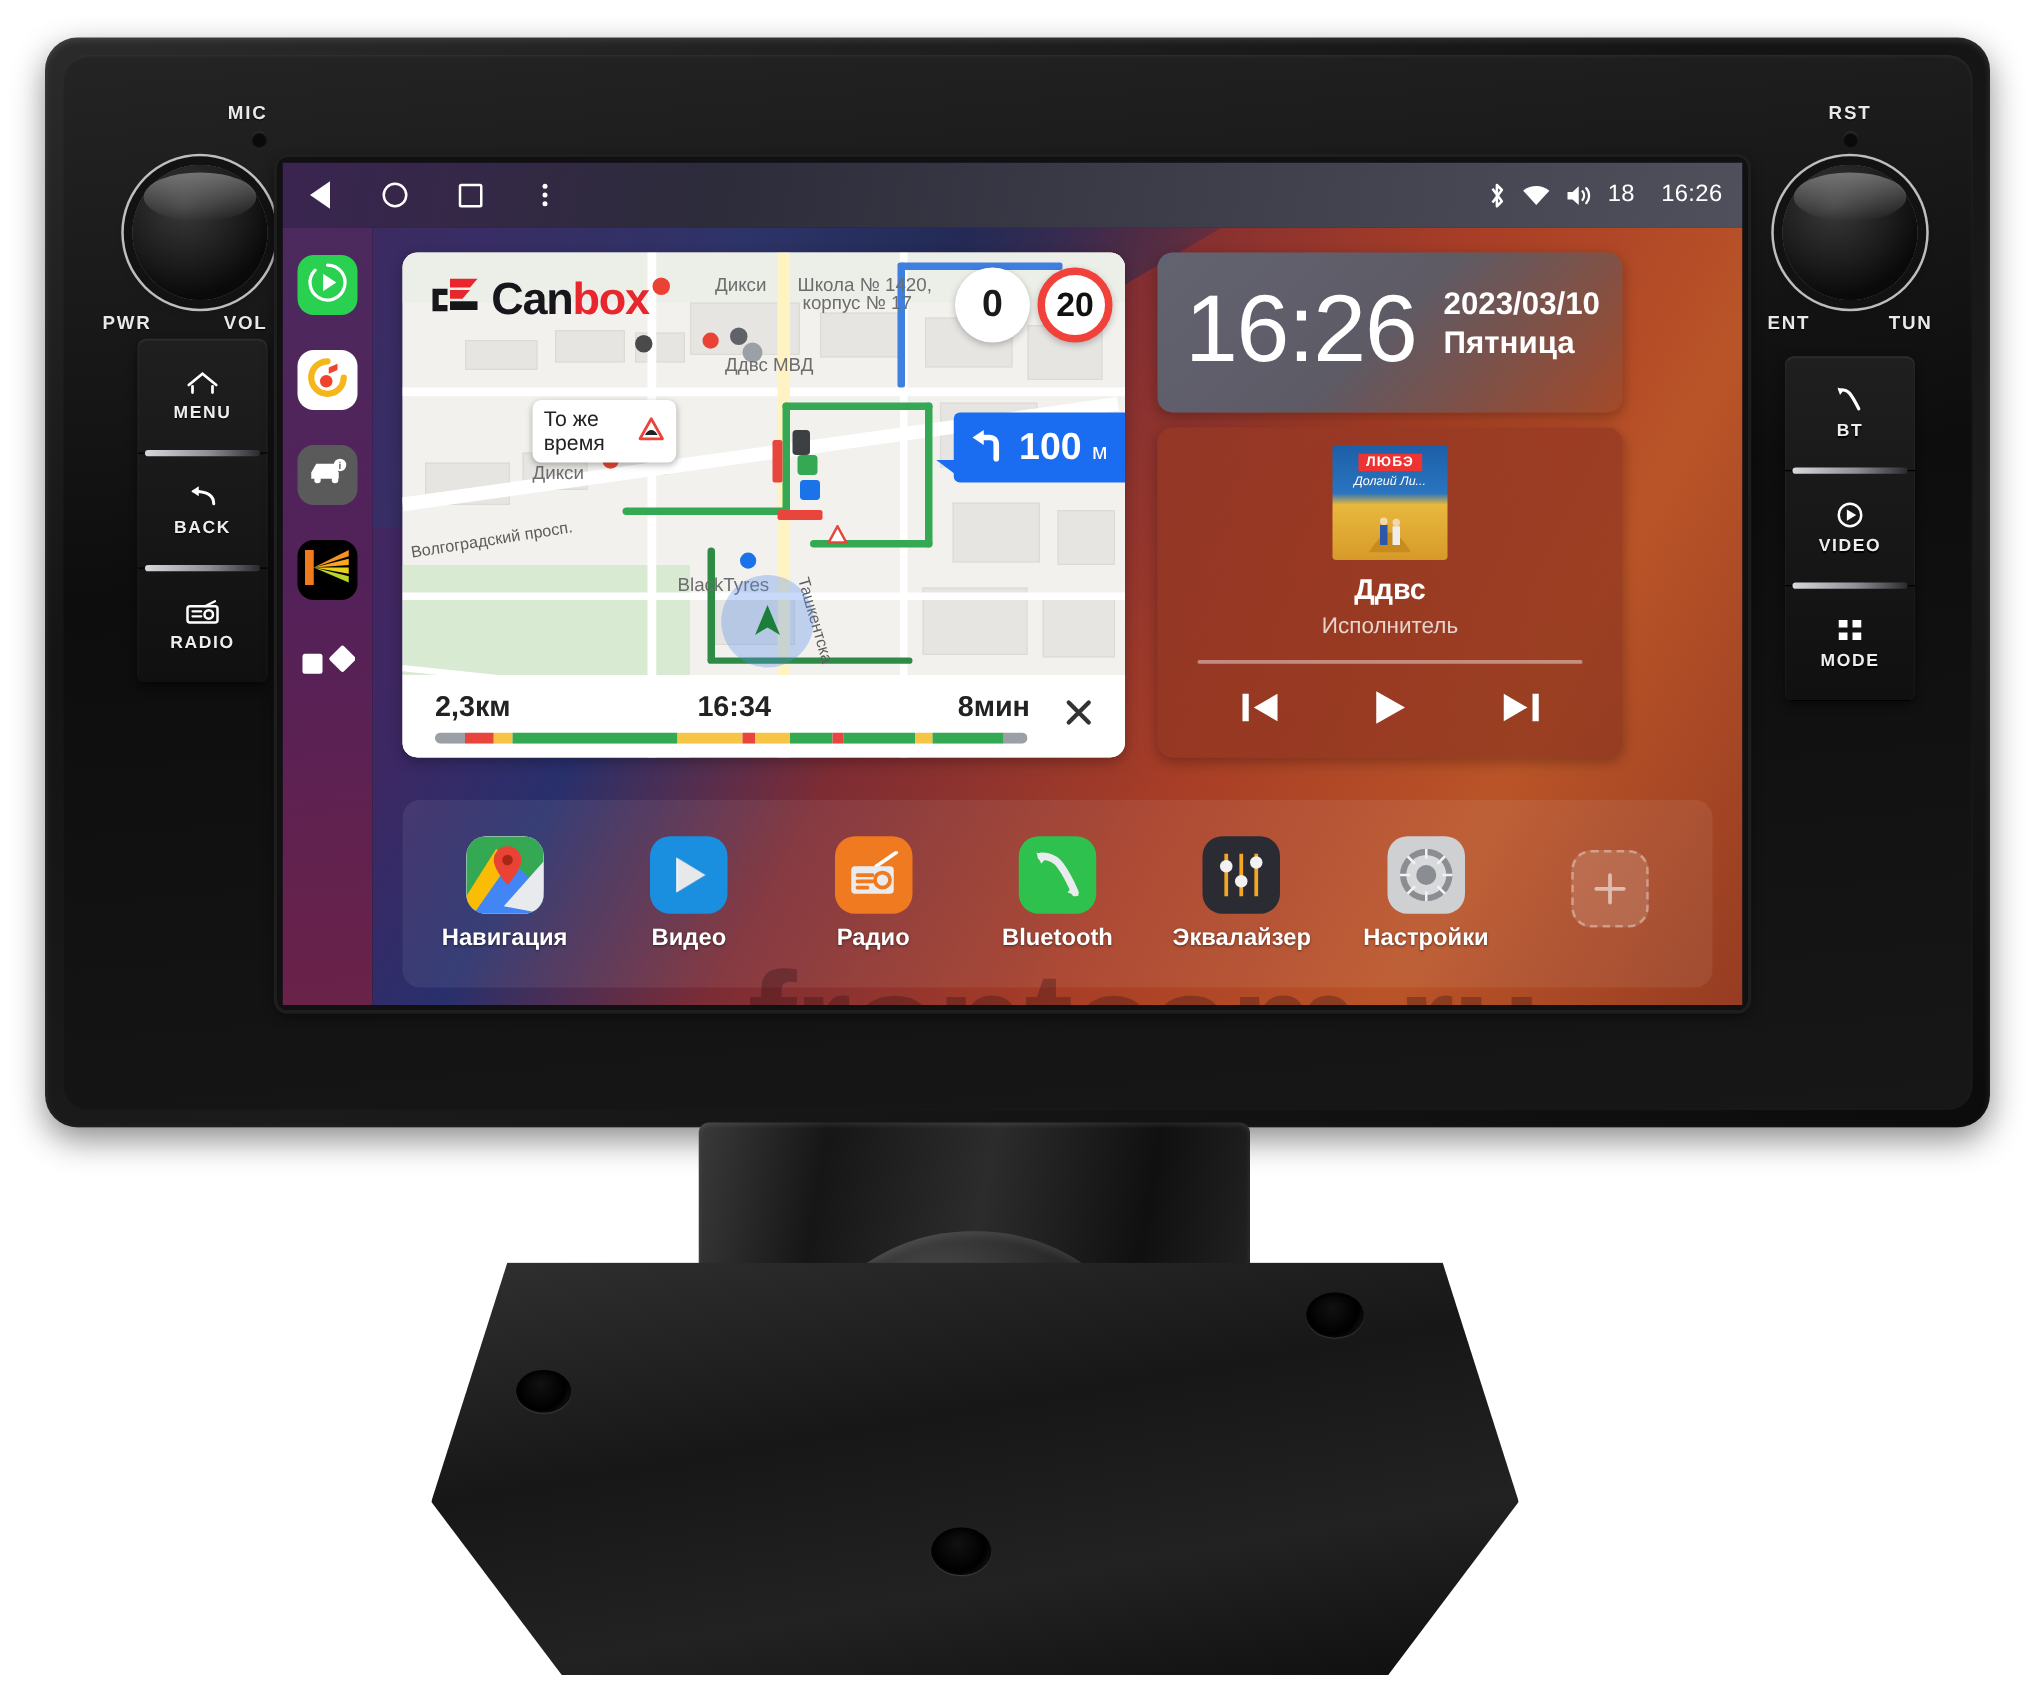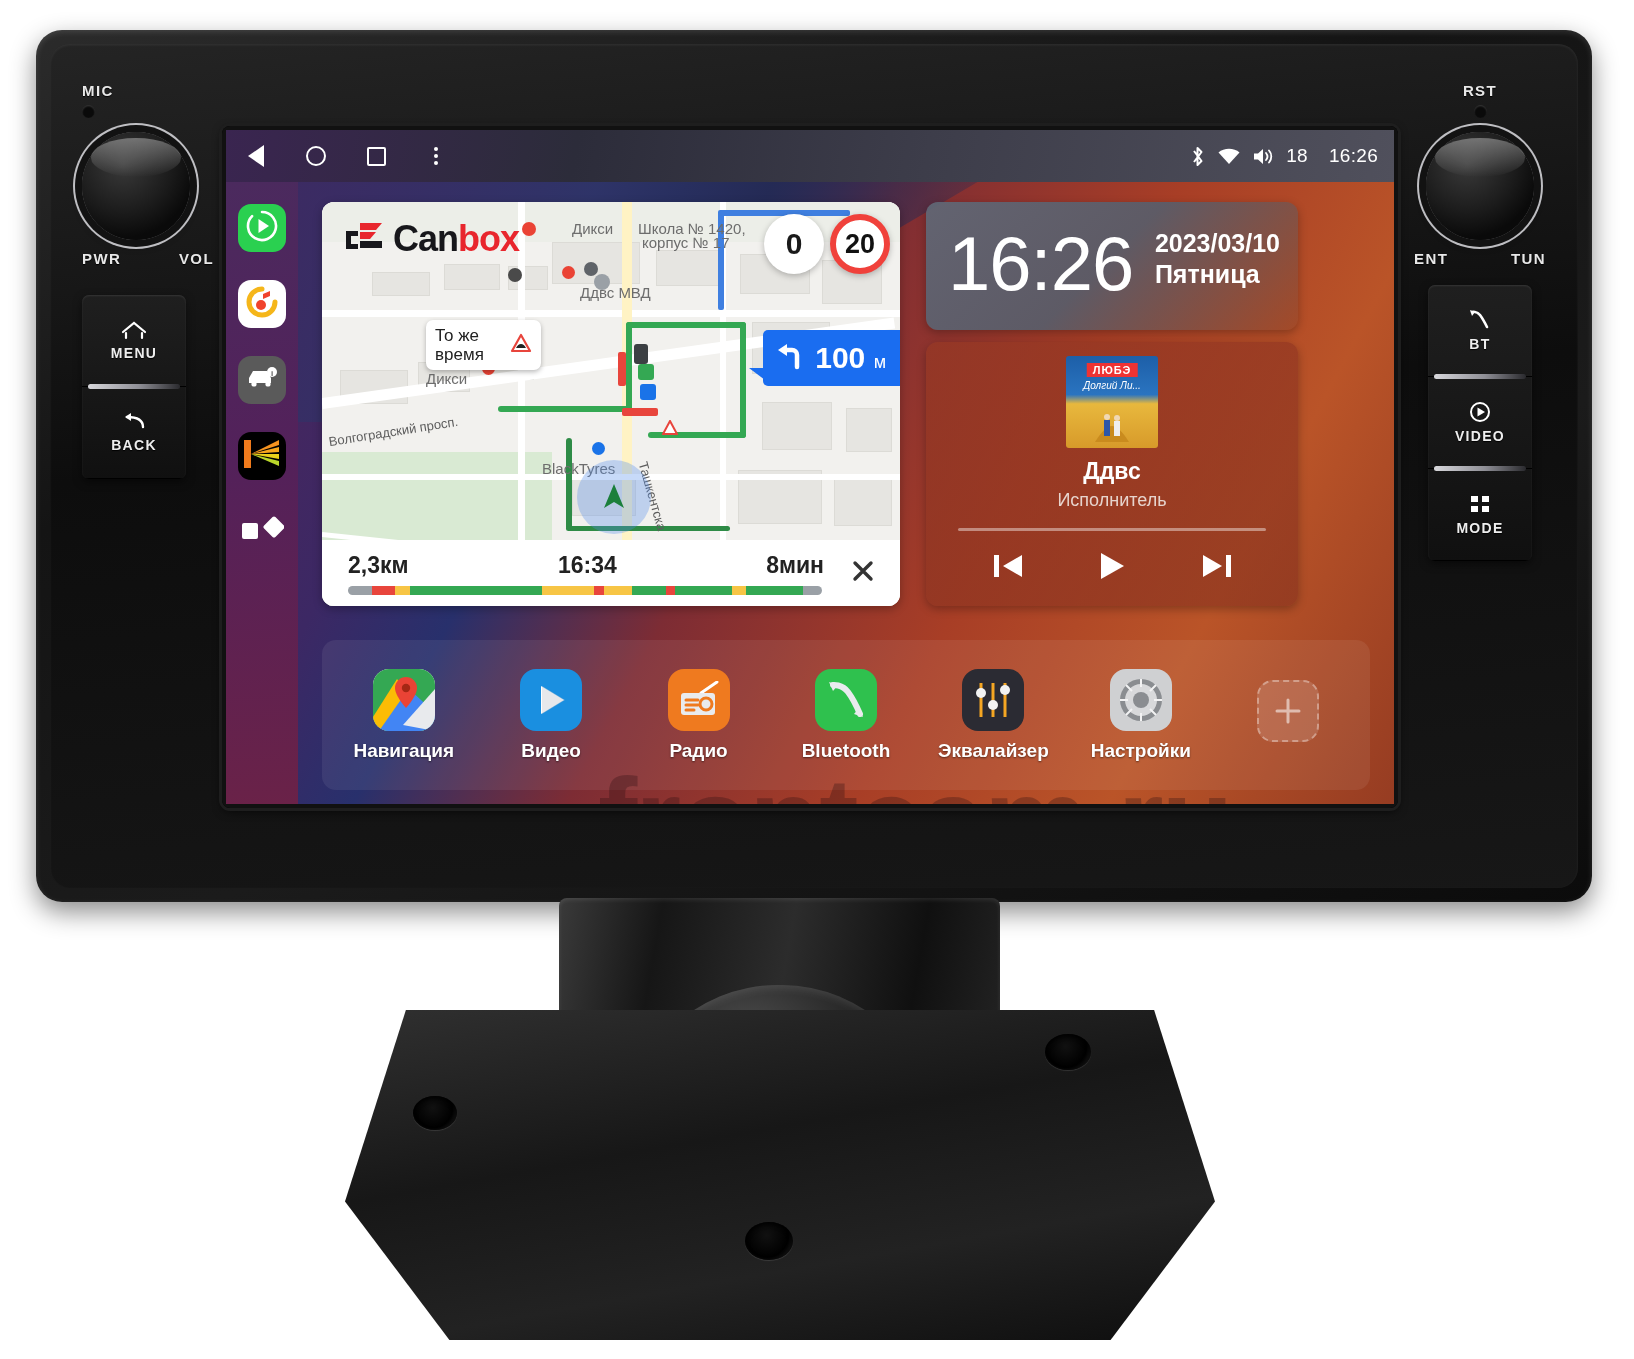--- a/index.html
+++ b/index.html
@@ -217,46 +217,56 @@
   .boltslot{position:absolute;border-radius:50%;
     background:radial-gradient(circle at 45% 35%, #111 0%, #000 60%, #2b2b2b 100%);
     box-shadow:inset 0 2px 4px rgba(0,0,0,.9), 0 1px 1px rgba(255,255,255,.12);}
 </style>
 </head>
 <body>
 
 <div id="device">
   <div id="bezel-inner"></div>
 
-  <div style="position:absolute;left:46px;top:52px;width:132px;display:flex;flex-direction:column;align-items:flex-start;">
+  <div style="position:absolute;left:46px;top:52px;width:132px;display:flex;flex-direction:column;align-items:flex-end;">
     <div class="bezlabel">MIC</div>
     <div class="micdot" style="margin-top:6px;"></div>
     <div class="knob" style="margin-top:14px;"></div>
     <div style="display:flex;justify-content:space-between;width:132px;margin-top:10px;">
       <span class="bezlabel">PWR</span>
       <span class="bezlabel">VOL</span>
     </div>
-    <div class="hwstack" style="margin-top:28px;">
+    <div class="hwstack" style="margin-top:4px;">
       <div class="hwbtn">
         <span class="svgico">
             <svg width="26" height="20" viewBox="0 0 26 20">
               <path d="M2 12 L13 3 L24 12" fill="none" stroke="#fff" stroke-width="2.2" stroke-linecap="round"></path>
               <path d="M5 13 v5 M21 13 v5" stroke="#fff" stroke-width="2.2" stroke-linecap="round"></path>
             </svg>
           </span>
         <span class="hwlabel">MENU</span>
       </div>
       <div class="hwbtn">
         <span class="svgico">
             <svg width="26" height="20" viewBox="0 0 26 20">
               <path d="M22 15 C22 7 15 5 6 5" fill="none" stroke="#fff" stroke-width="2.4" stroke-linecap="round"></path>
               <path d="M10 1 L4 5 L10 9 Z" fill="#fff"></path>
             </svg>
           </span>
         <span class="hwlabel">BACK</span>
+      </div>
+      <div class="hwbtn">
+        <span class="svgico">
+            <svg width="28" height="20" viewBox="0 0 28 20">
+              <rect x="2" y="5" width="24" height="13" rx="2" fill="none" stroke="#fff" stroke-width="2"></rect>
+              <circle cx="19" cy="11.5" r="3.4" fill="none" stroke="#fff" stroke-width="2"></circle>
+              <path d="M6 9 h7 M6 13 h7 M16 5 L24 1" stroke="#fff" stroke-width="1.8" stroke-linecap="round"></path>
+            </svg>
+          </span>
+        <span class="hwlabel">RADIO</span>
       </div>
     </div>
   </div>
 
   <div style="position:absolute;right:46px;top:52px;width:132px;display:flex;flex-direction:column;align-items:center;">
     <div class="bezlabel">RST</div>
     <div class="micdot" style="margin-top:6px;"></div>
     <div class="knob" style="margin-top:14px;"></div>
     <div style="display:flex;justify-content:space-between;width:132px;margin-top:10px;">
       <span class="bezlabel">ENT</span>

